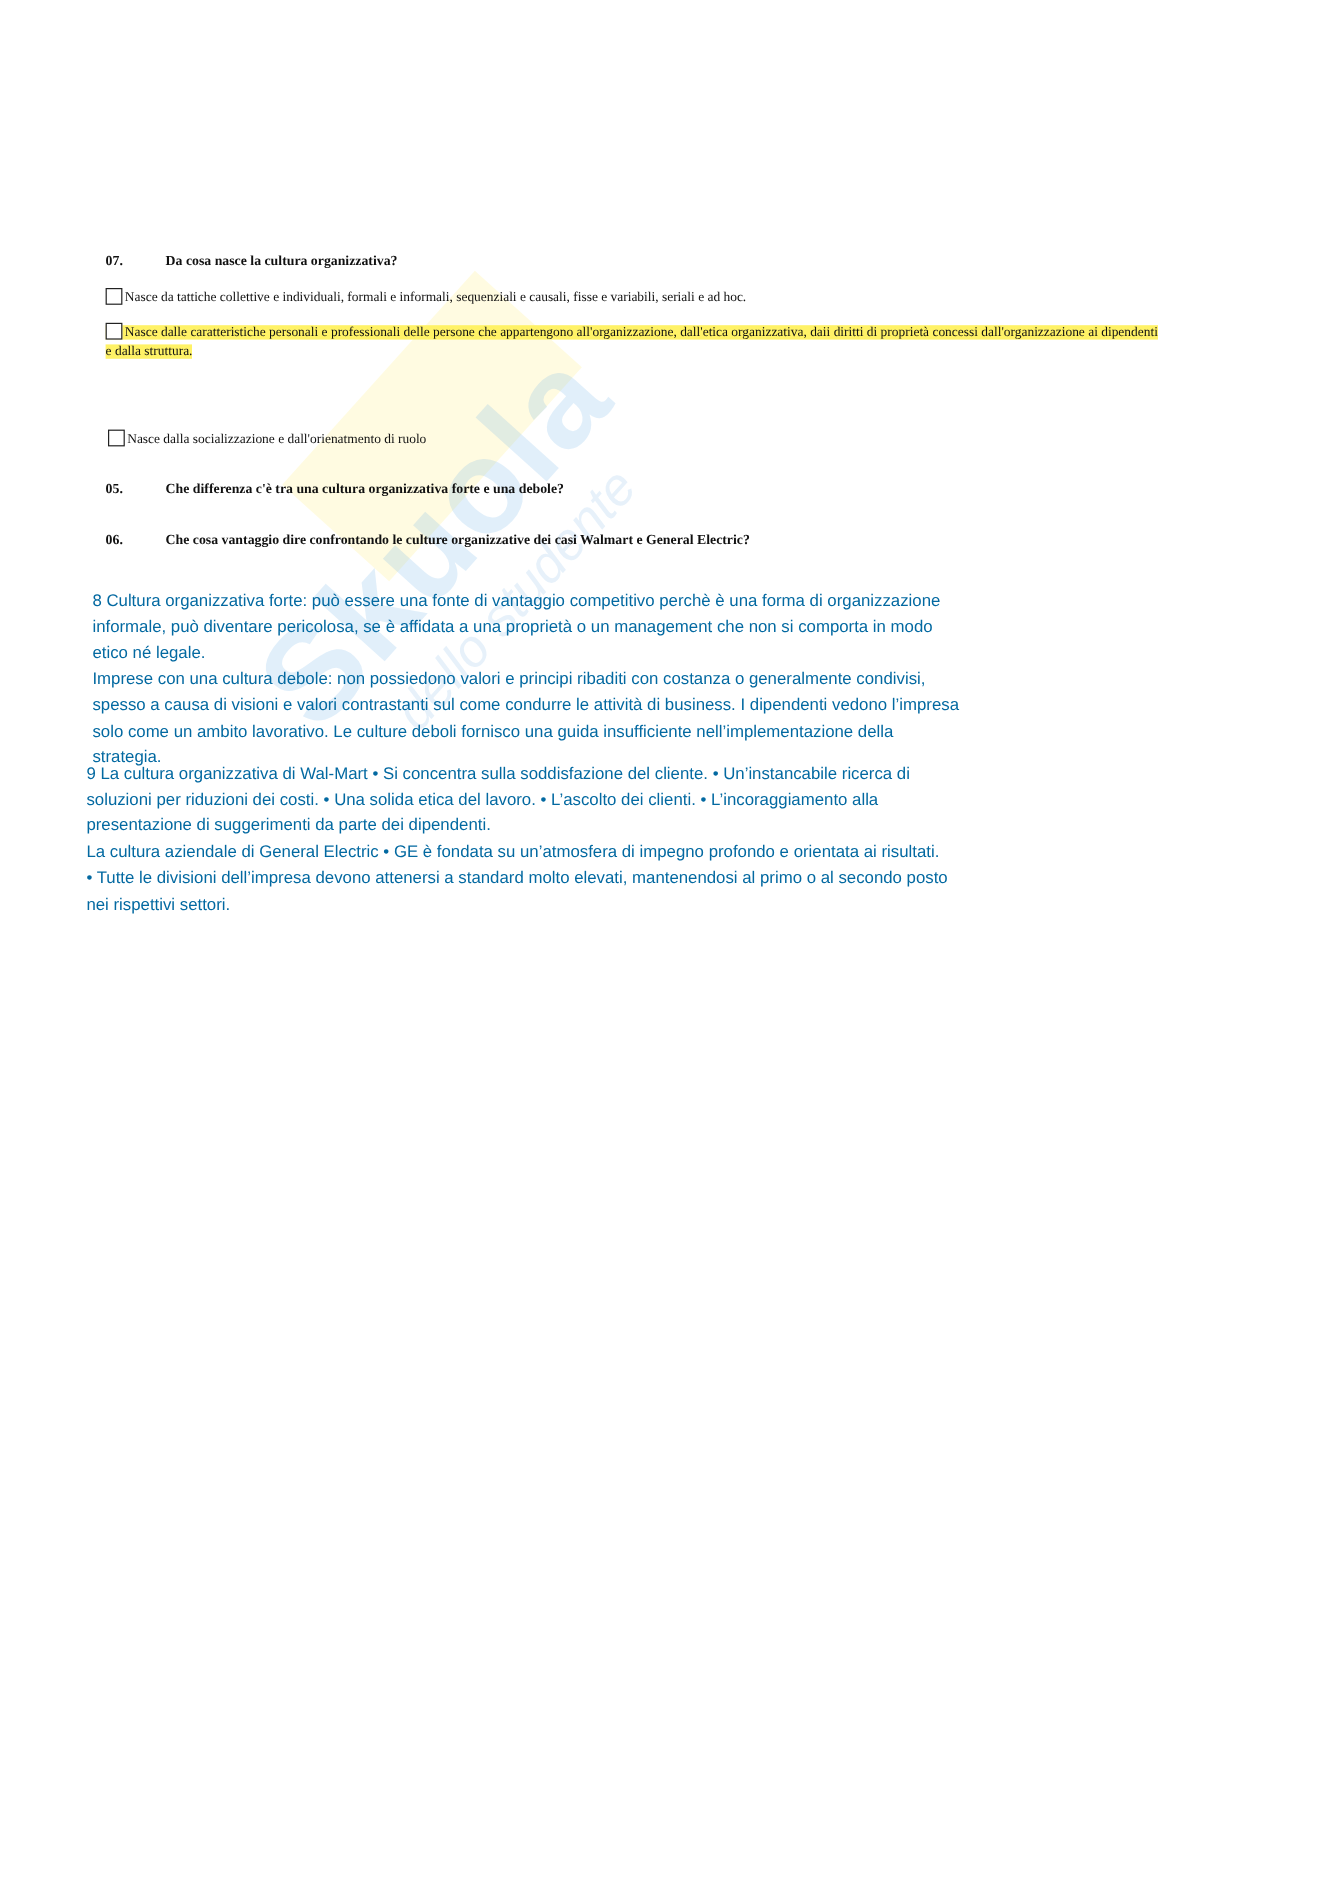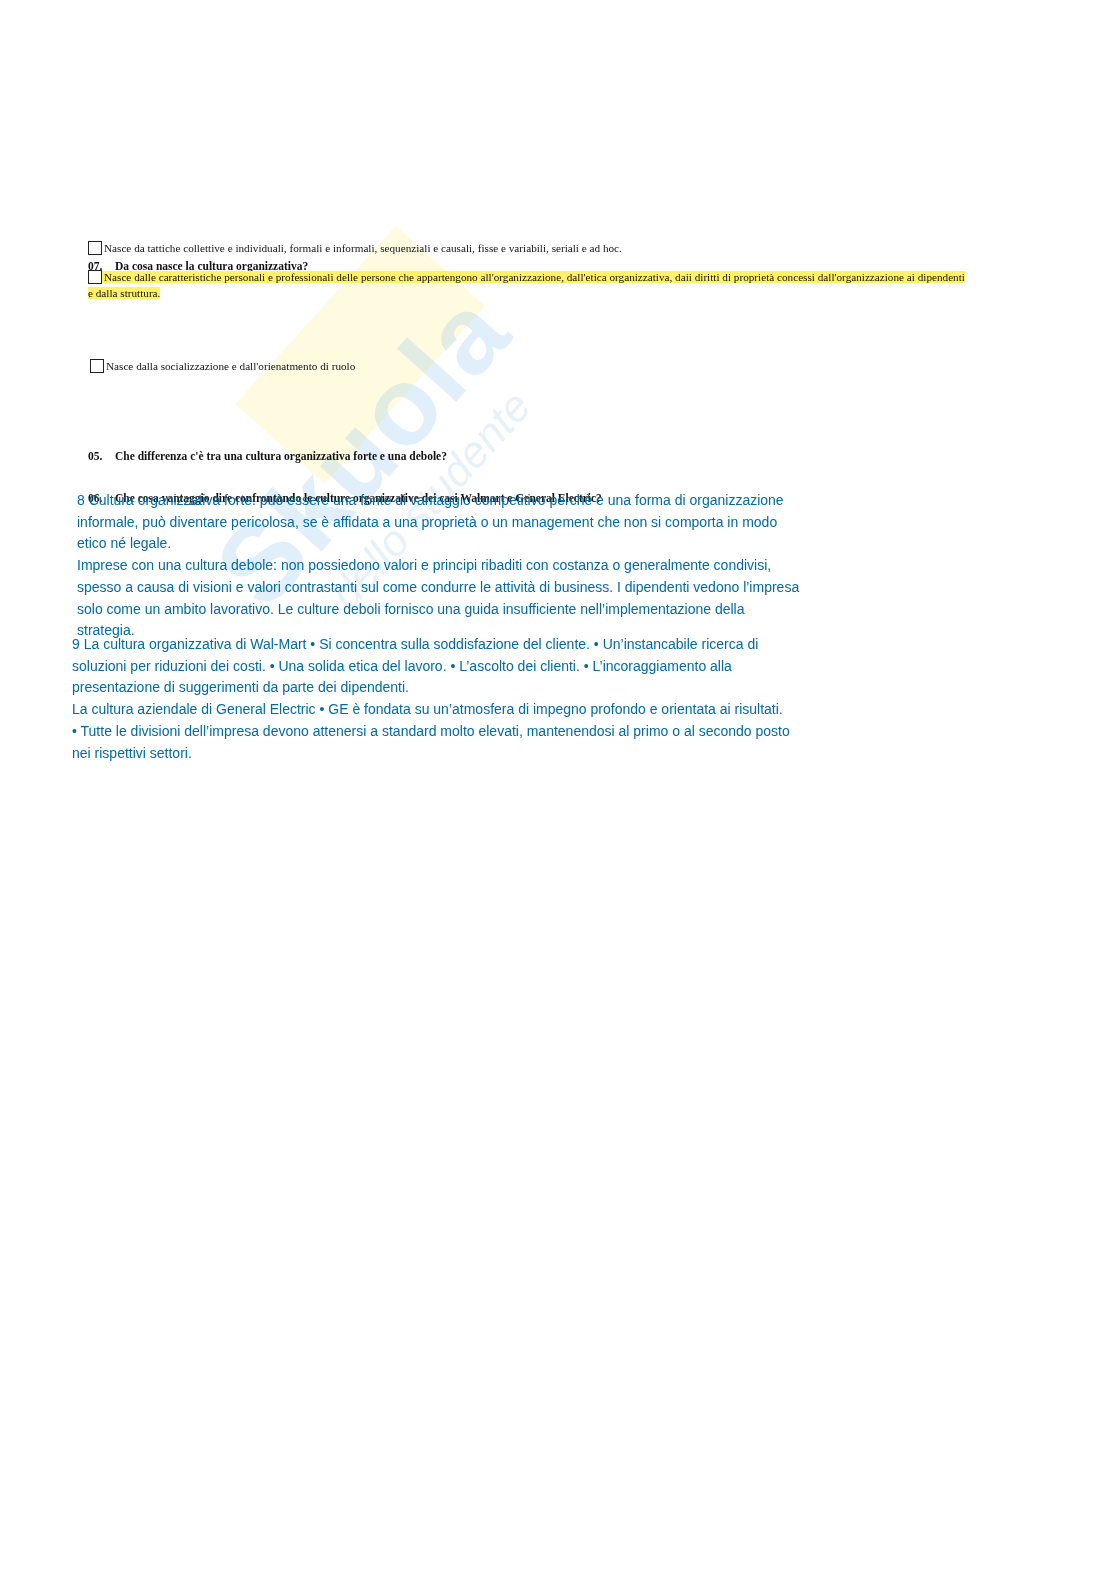--- a/index.html
+++ b/index.html
@@ -7,21 +7,21 @@
     .page { position: absolute; left: 0; top: 0; width: 1116px; height: 1579px; background: #fff; }
 
     .watermark { position: absolute; left: 150px; top: 215px; width: 380px; height: 440px; pointer-events: none; }
     .wm-text { position: absolute; font-family: "Liberation Sans", sans-serif; font-weight: bold; color: rgba(120,180,230,0.22); transform: rotate(-48deg); transform-origin: left top; white-space: nowrap; }
     .wm-1 { left: 40px; top: 330px; font-size: 110px; letter-spacing: 2px; }
     .wm-2 { left: 170px; top: 370px; font-size: 44px; font-style: italic; font-weight: normal; color: rgba(120,180,230,0.18); }
     .wm-shape { position: absolute; left: 150px; top: 20px; width: 120px; height: 240px; background: rgba(255,235,120,0.22); transform: rotate(42deg); }
 
     .q { position: absolute; font-family: "Liberation Serif", serif; color: #111; }
     .q-title { font-weight: bold; font-size: 11.5px; }
-    .q-title .num { display: inline-block; width: 27px; margin-top: 48px; }
+    .q-title .num { display: inline-block; width: 50px; }
     .opt { font-size: 11.2px; line-height: 16px; width: 890px; }
     .cb { display: inline-block; width: 14px; height: 14px; border: 1.3px solid #222; box-sizing: border-box; vertical-align: -3px; margin-right: 2px; background: #fff; }
     .hl { background: #fff266; }
 
     .ans { position: absolute; font-family: "Liberation Sans", sans-serif; color: #0369a1; font-size: 14px; line-height: 21.7px; white-space: pre-line; }
   </style>
 </head>
 <body>
 
 <div class="page">

